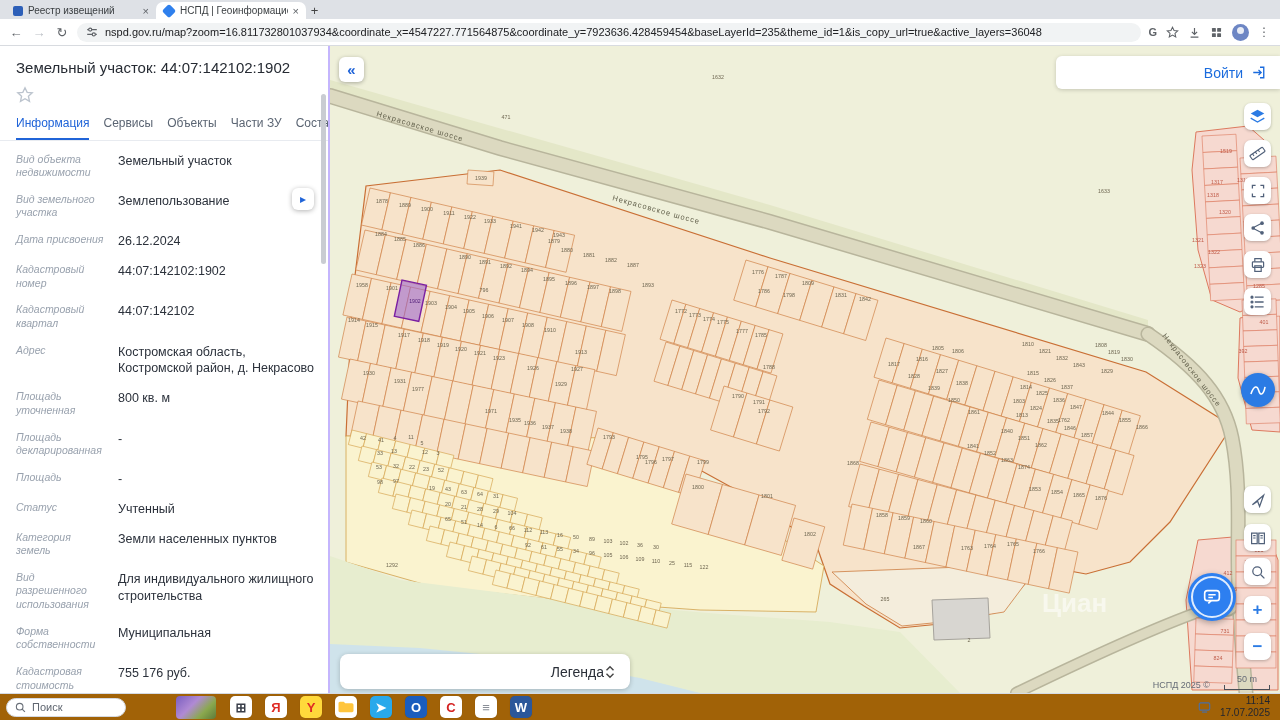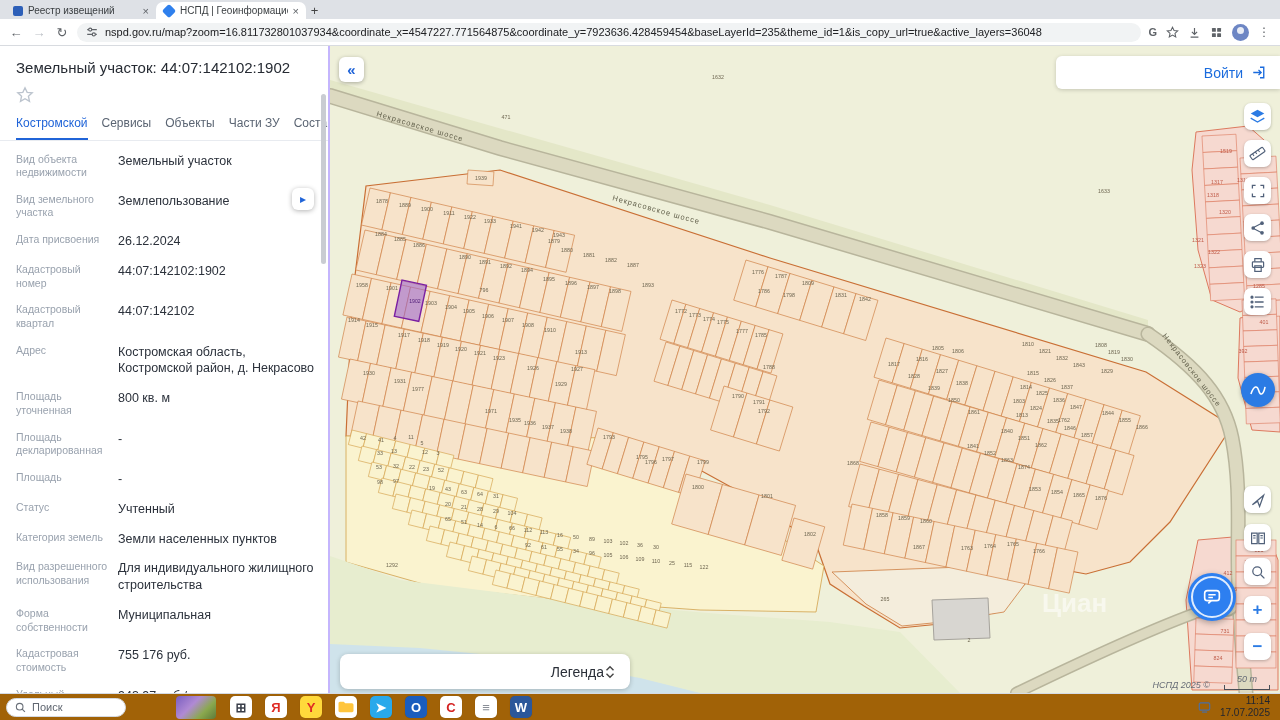--- a/index.html
+++ b/index.html
@@ -38,21 +38,21 @@
   .panel-title{padding:13px 16px 0;font-size:15px;font-weight:500;color:#262b33;}
   .pstar{margin:10px 0 0 16px;color:#bcc4ce;}
   .ptabs{display:flex;gap:14px;padding:8px 34px 0 16px;border-bottom:1px solid #e8ebf0;position:relative;}
   .ptab{font-size:12px;color:#5b6573;padding-bottom:8px;white-space:nowrap;cursor:default;}
   .ptab.active{color:#2064d8;border-bottom:2px solid #2064d8;font-weight:500;}
   .ptab-next{position:absolute;right:14px;top:142px;width:22px;height:22px;border-radius:6px;background:#fff;
              box-shadow:0 1px 5px rgba(0,0,0,.3);color:#2064d8;font-size:12px;display:flex;
              align-items:center;justify-content:center;z-index:6;}
   .fields{padding:5px 12px 0 16px;}
   .frow{display:flex;padding:6.5px 0;}
-  .flabel{width:102px;min-width:102px;font-size:10.5px;color:#99a2ae;line-height:1.3;padding-right:10px;}
+  .flabel{width:102px;min-width:102px;font-size:10.5px;color:#99a2ae;line-height:1.3;padding-right:10px;font-style:italic;}
   .fvalue{font-size:12.5px;color:#2b313b;line-height:1.35;}
   .panel-scroll{position:absolute;right:2px;top:48px;width:5px;height:170px;background:#c9ccd2;border-radius:3px;}
 
   
   .map{position:absolute;left:330px;top:46px;right:0;bottom:27px;background:#eff0da;overflow:hidden;}
   .map svg.canvas{position:absolute;inset:0;width:100%;height:100%;}
   .collapse-btn{position:absolute;left:9px;top:11px;width:25px;height:25px;background:#fff;border-radius:6px;
                 box-shadow:0 1px 4px rgba(0,0,0,.3);color:#2064d8;font-size:15px;font-weight:bold;
                 display:flex;align-items:center;justify-content:center;}
   .login-bar{position:absolute;right:0;top:10px;width:224px;height:33px;background:#fff;
@@ -63,21 +63,21 @@
   .tool svg{display:block;}
   .tool.blue-round{right:5px;width:34px;height:34px;border-radius:50%;background:#2b7be4;box-shadow:0 1px 4px rgba(0,0,0,.3);}
   .tool.zoomtxt{color:#2b7be4;font-size:17px;font-weight:bold;}
   .chat-btn{position:absolute;right:44px;top:527px;width:48px;height:48px;border-radius:50%;background:#2d7ff0;
             box-shadow:0 2px 6px rgba(0,0,0,.3);display:flex;align-items:center;justify-content:center;}
   .chat-btn .ring{position:absolute;inset:3px;border:2px solid rgba(255,255,255,.85);border-radius:50%;}
   .legend{position:absolute;left:10px;bottom:4px;width:290px;height:35px;background:#fff;border-radius:8px;
           box-shadow:0 1px 5px rgba(0,0,0,.22);display:flex;align-items:center;justify-content:flex-end;
           padding:0 14px;font-size:14px;color:#2a2f38;}
   .map-attrib{position:absolute;right:10px;bottom:3px;display:flex;align-items:flex-end;gap:14px;
-              font-size:9px;color:#666c76;font-style:italic;}
+              font-size:9px;color:#666c76;}
   .scale{display:flex;flex-direction:column;align-items:center;gap:1px;}
   .scale-line{display:inline-block;width:46px;height:5px;border-left:1.5px solid #4a4f57;
               border-right:1.5px solid #4a4f57;border-bottom:1.5px solid #4a4f57;}
 
   
   .taskbar{position:absolute;left:0;bottom:0;width:100%;height:27px;background:#a16207;
            border-top:1px solid #d5dbe5;display:flex;align-items:center;padding:0 6px;}
   .tb-search{width:120px;height:19px;background:#fff;border:1px solid #d4d9e2;border-radius:10px;
              display:flex;align-items:center;gap:6px;padding:0 8px;font-size:11px;color:#5f6670;}
   .tb-thumb{width:40px;height:23px;border-radius:4px;margin-left:50px;
@@ -146,21 +146,21 @@
       <span class="abicon">⋮</span>
     </div>
   </div>
 
   <div class="panel">
     <div class="panel-title">Земельный участок: 44:07:142102:1902</div>
     <svg class="pstar" width="18" height="18" viewBox="0 0 20 20" fill="none" stroke="#bcc4ce" stroke-width="1.5">
       <path d="M10 2l2.4 5 5.6.6-4.2 3.7 1.2 5.7-5-2.9-5 2.9 1.2-5.7L2 7.6 7.6 7z"></path>
     </svg>
     <div class="ptabs">
-        <span class="ptab active">Костромской</span>
+        <span class="ptab active">Информация</span>
         <span class="ptab">Сервисы</span>
         <span class="ptab">Объекты</span>
         <span class="ptab">Части ЗУ</span>
         <span class="ptab">Соста</span>
       </div>
     <div class="ptab-next">▸</div>
     <div class="fields">
         <div class="frow">
           <div class="flabel">Вид объекта недвижимости</div>
           <div class="fvalue">Земельный участок</div>

